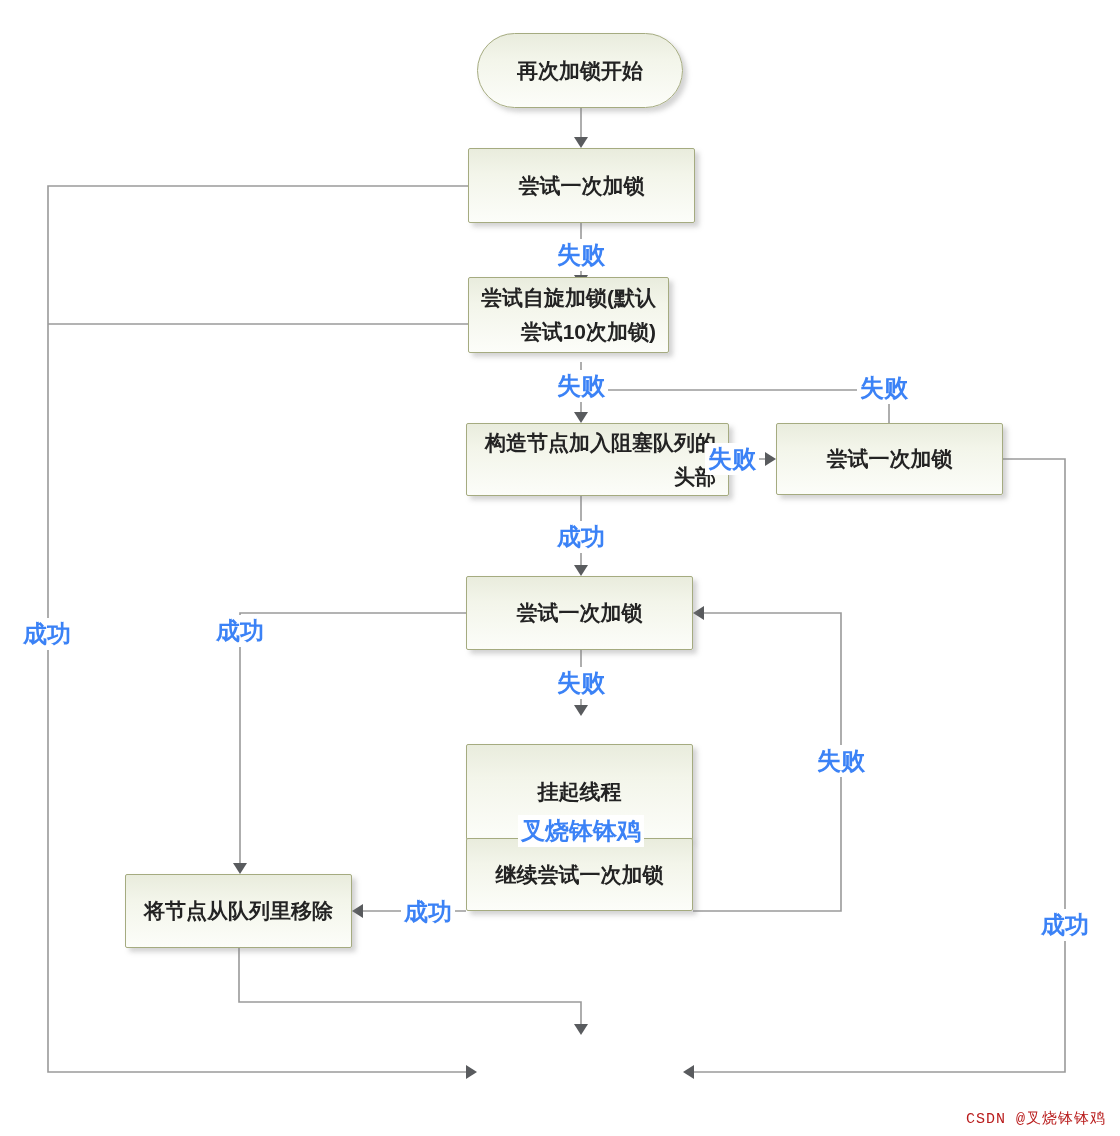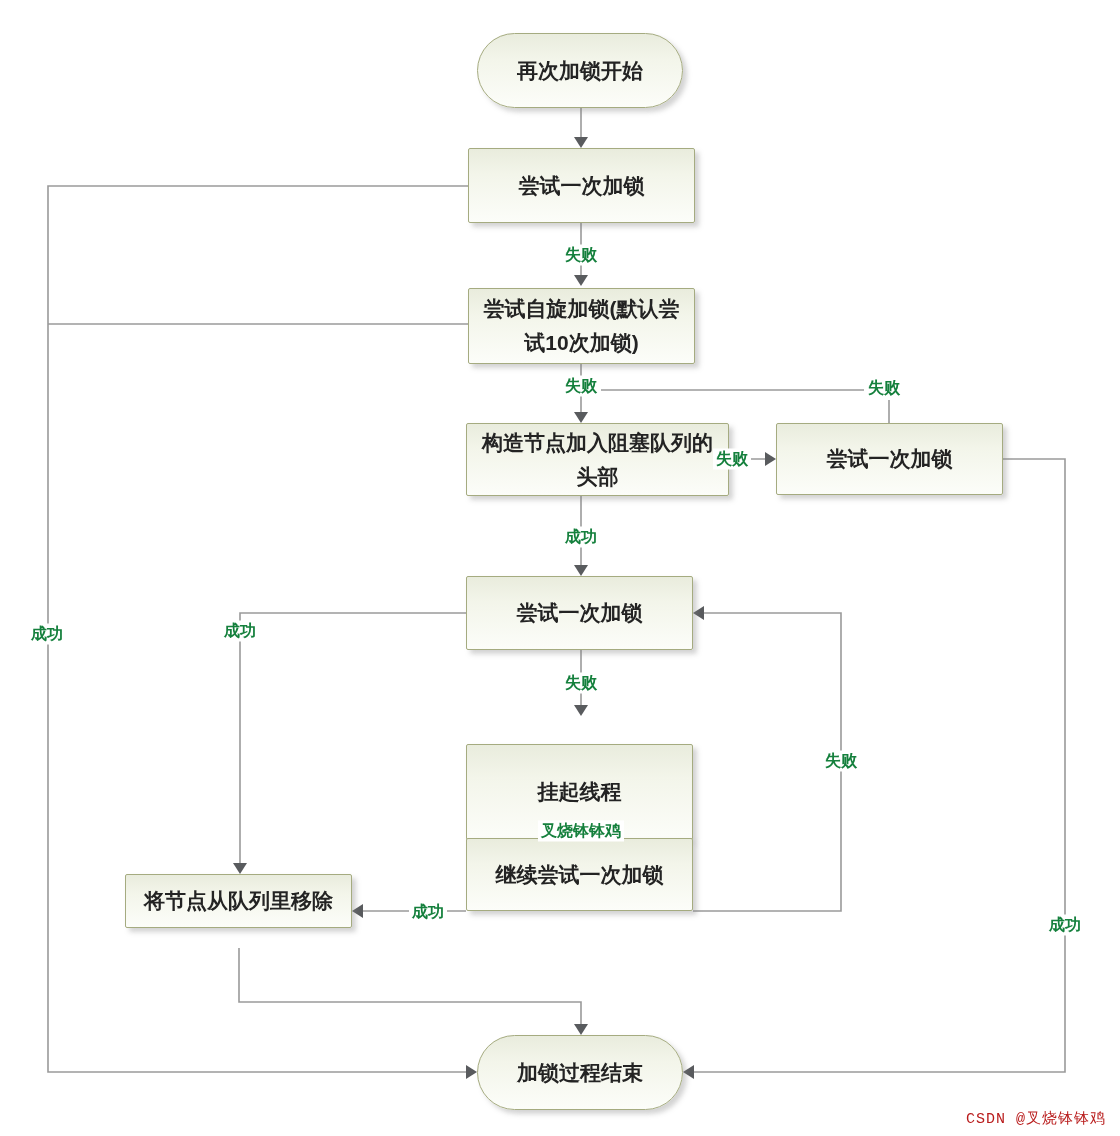--- a/index.html
+++ b/index.html
@@ -19,39 +19,39 @@
   .node {
     position: absolute;
     box-sizing: border-box;
     border: 1.5px solid #a5ab80;
     background: linear-gradient(to bottom, #e9ecdd 0%, #f3f5ea 35%, #fcfdf9 100%);
     box-shadow: 4px 4px 5px rgba(130,130,130,0.35);
     border-radius: 2px;
     display: flex;
     align-items: center;
     justify-content: center;
-    text-align: center;
+    text-align: right;
     padding: 0 12px;
     font-size: 21px;
     font-weight: 600;
     color: #232323;
     line-height: 1.6;
   }
   .node.stadium {
     border-radius: 38px;
     padding: 0 20px;
   }
   .edge-label {
     position: absolute;
     transform: translate(-50%, -50%);
     background: #ffffff;
     padding: 0 3px;
-    font-size: 16px;
+    font-size: 24px;
     font-weight: 600;
-    color: #15803d;
+    color: #3b82f6;
     white-space: nowrap;
     font-family: Liberation Serif, serif;
   }
   .watermark {
     position: absolute;
     right: 14px;
     bottom: 8px;
     font-size: 15px;
     color: #b91c1c;
     letter-spacing: 1px;
@@ -98,35 +98,34 @@
       <polygon points="466,1065 466,1079 477,1072"></polygon>
       <polygon points="694,1065 694,1079 683,1072"></polygon>
       <polygon points="574,1024 588,1024 581,1035"></polygon>
     </g>
   </svg>
 
   <div class="node stadium" style="left:477px; top:33px; width:206px; height:75px">再次加锁开始</div>
 
   <div class="node" style="left:468px; top:148px; width:227px; height:75px">尝试一次加锁</div>
 
-  <div class="node" style="left:468px; top:288px; width:227px; height:76px">尝试自旋加锁(默认尝试10次加锁)</div>
+  <div class="node" style="left:468px; top:277px; width:201px; height:76px">尝试自旋加锁(默认尝试10次加锁)</div>
 
   <div class="node" style="left:466px; top:423px; width:263px; height:73px">构造节点加入阻塞队列的头部</div>
 
   <div class="node" style="left:776px; top:423px; width:227px; height:72px">尝试一次加锁</div>
 
   <div class="node" style="left:466px; top:576px; width:227px; height:74px">尝试一次加锁</div>
 
   <div class="node" style="left:466px; top:744px; width:227px; height:96px">挂起线程</div>
 
   <div class="node" style="left:466px; top:838px; width:227px; height:73px">继续尝试一次加锁</div>
 
-  <div class="node" style="left:125px; top:874px; width:227px; height:54px">将节点从队列里移除</div>
+  <div class="node" style="left:125px; top:874px; width:227px; height:74px">将节点从队列里移除</div>
 
-  <div class="node stadium" style="left:477px; top:1035px; width:206px; height:75px">加锁过程结束</div>
 
   <span class="edge-label" style="left:581px; top:255px">失败</span>
 
   <span class="edge-label" style="left:581px; top:386px">失败</span>
 
   <span class="edge-label" style="left:884px; top:388px">失败</span>
 
   <span class="edge-label" style="left:732px; top:459px">失败</span>
 
   <span class="edge-label" style="left:581px; top:537px">成功</span>

